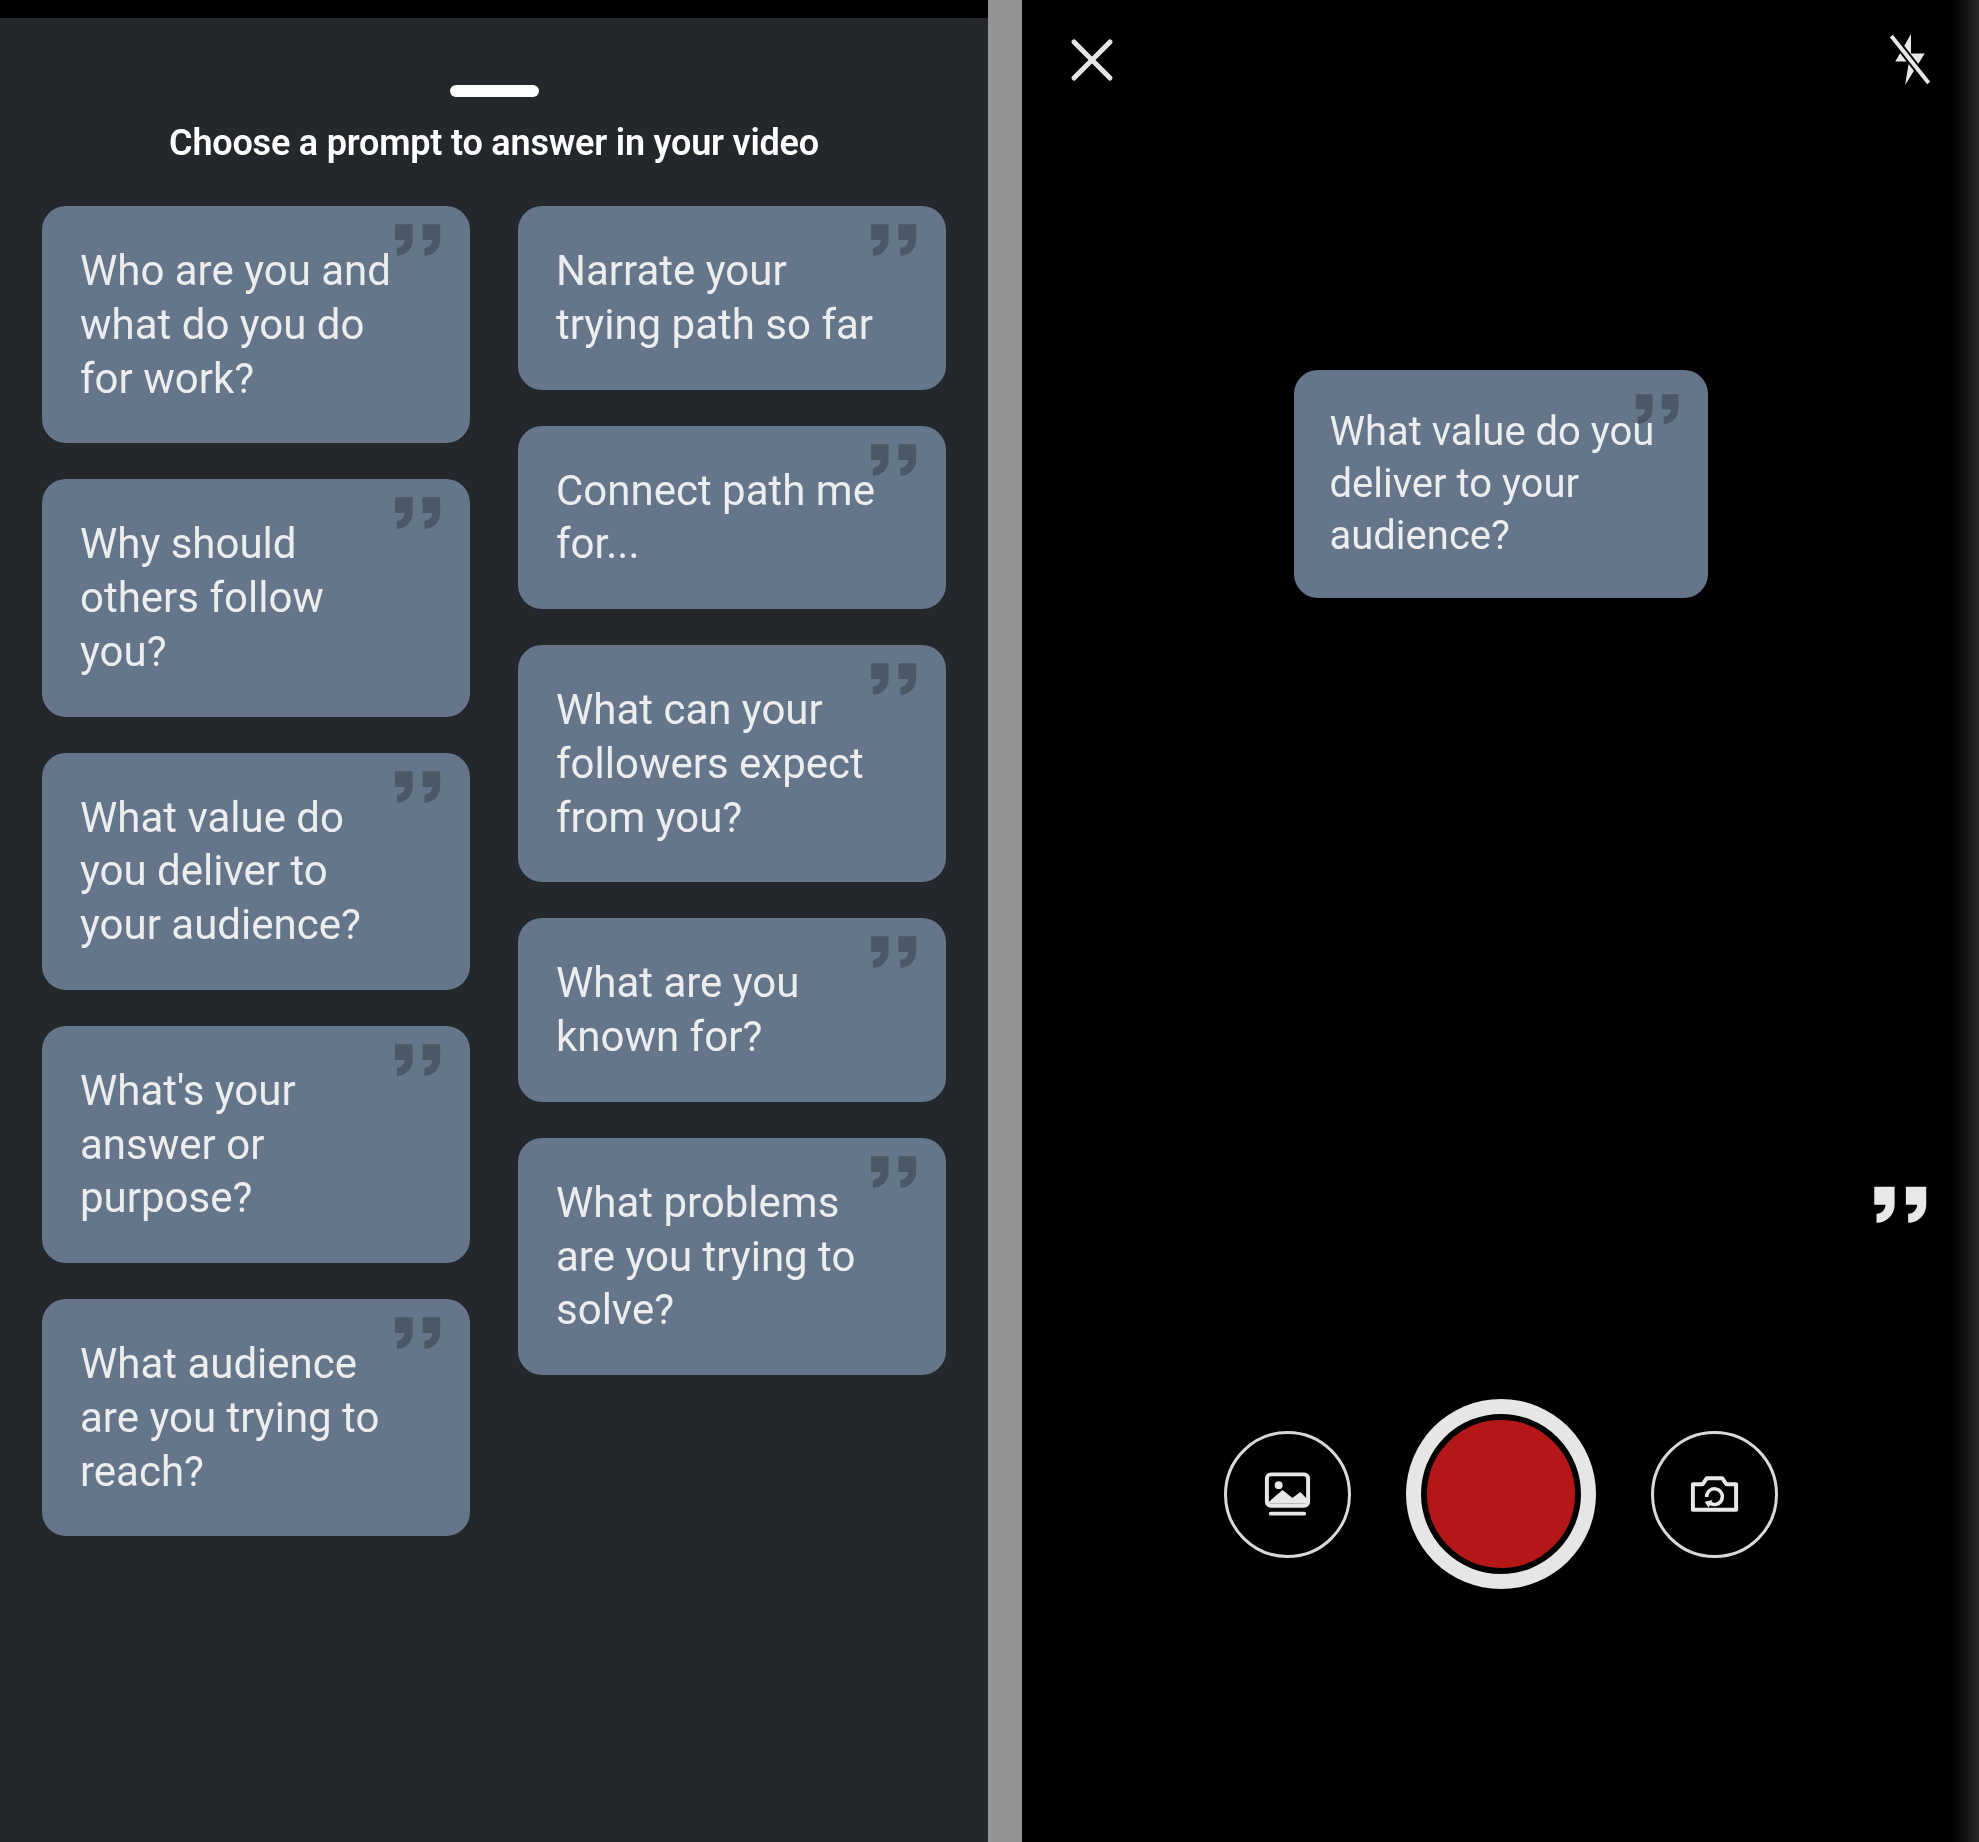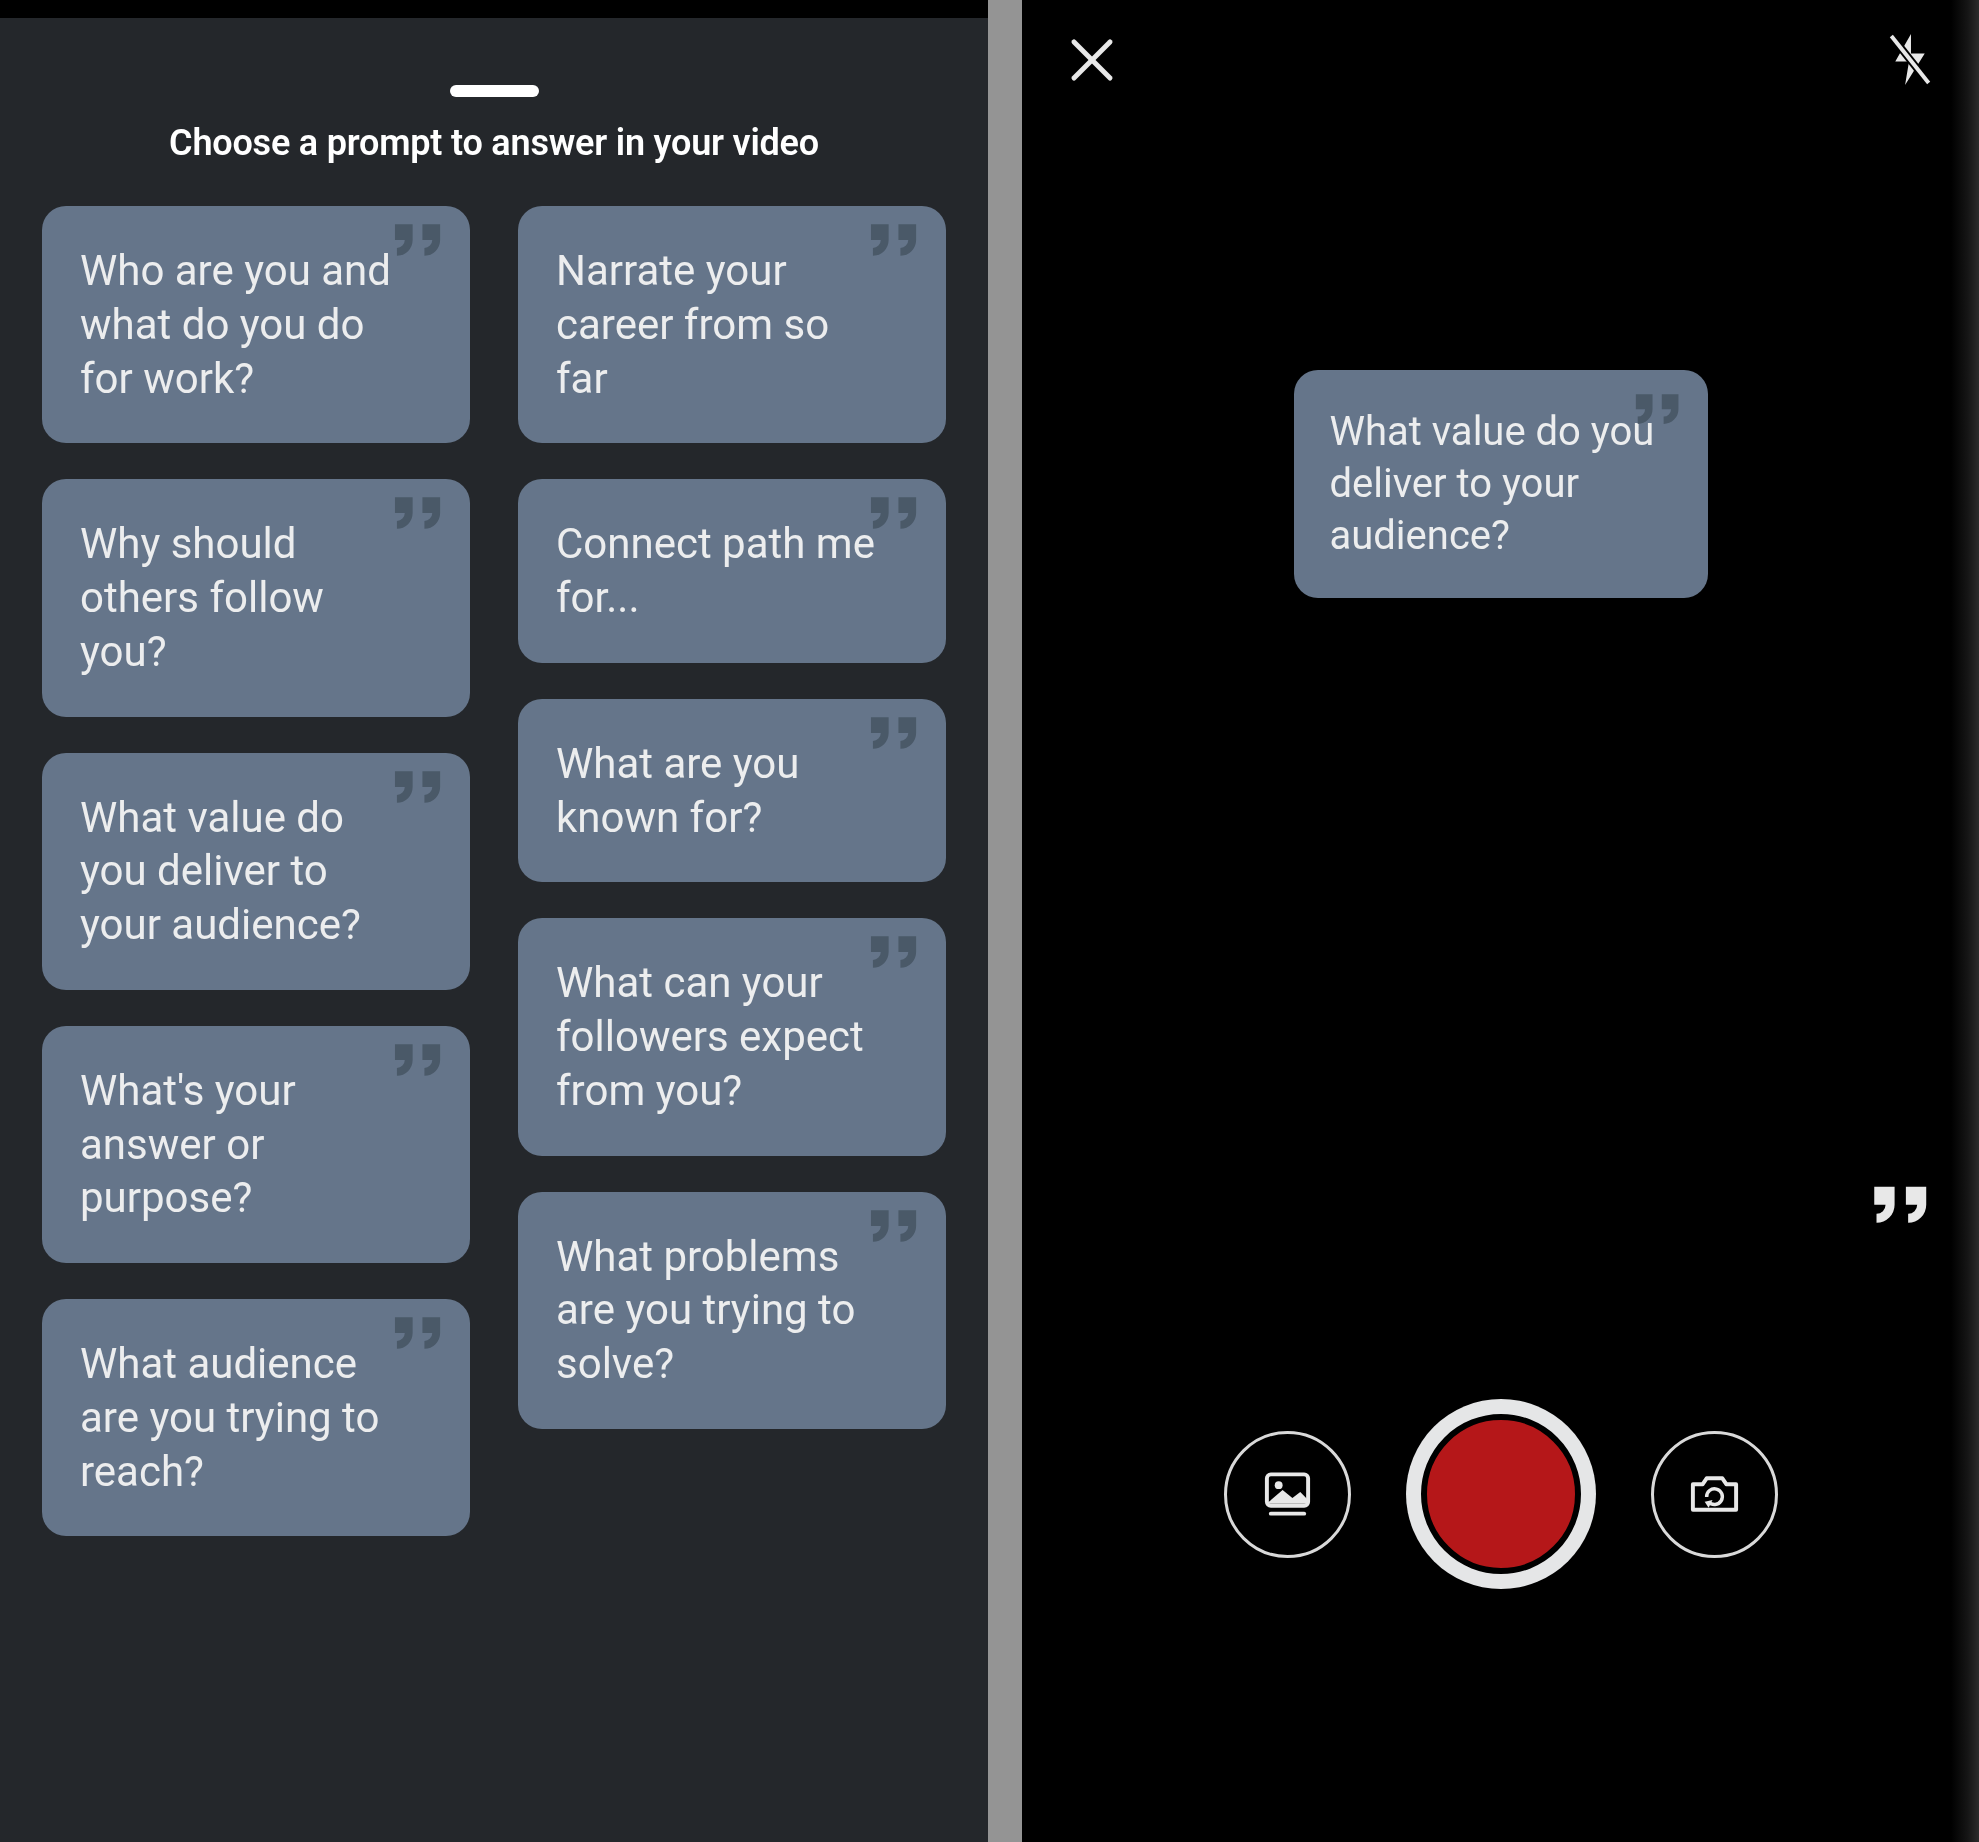--- a/index.html
+++ b/index.html
@@ -256,21 +256,21 @@
 
       <div class="card">
         <span class="quote-icon">
           <svg width="53" height="40" viewBox="0 0 54 40">
               <g fill="#4a5968">
                 <path d="M2 2 h18 v16 a16 16 0 0 1 -16 16 v-8 a8 8 0 0 0 8 -8 h-10 z"></path>
                 <path d="M30 2 h18 v16 a16 16 0 0 1 -16 16 v-8 a8 8 0 0 0 8 -8 h-10 z"></path>
               </g>
             </svg>
         </span>
-        <span>Narrate your career from so far</span>
+        <span>Narrate your trying path so far</span>
       </div>
 
       <div class="card">
         <span class="quote-icon">
           <svg width="53" height="40" viewBox="0 0 54 40">
               <g fill="#4a5968">
                 <path d="M2 2 h18 v16 a16 16 0 0 1 -16 16 v-8 a8 8 0 0 0 8 -8 h-10 z"></path>
                 <path d="M30 2 h18 v16 a16 16 0 0 1 -16 16 v-8 a8 8 0 0 0 8 -8 h-10 z"></path>
               </g>
             </svg>
@@ -280,33 +280,33 @@
 
       <div class="card">
         <span class="quote-icon">
           <svg width="53" height="40" viewBox="0 0 54 40">
               <g fill="#4a5968">
                 <path d="M2 2 h18 v16 a16 16 0 0 1 -16 16 v-8 a8 8 0 0 0 8 -8 h-10 z"></path>
                 <path d="M30 2 h18 v16 a16 16 0 0 1 -16 16 v-8 a8 8 0 0 0 8 -8 h-10 z"></path>
               </g>
             </svg>
         </span>
+        <span>What can your followers expect from you?</span>
+      </div>
+
+      <div class="card">
+        <span class="quote-icon">
+          <svg width="53" height="40" viewBox="0 0 54 40">
+              <g fill="#4a5968">
+                <path d="M2 2 h18 v16 a16 16 0 0 1 -16 16 v-8 a8 8 0 0 0 8 -8 h-10 z"></path>
+                <path d="M30 2 h18 v16 a16 16 0 0 1 -16 16 v-8 a8 8 0 0 0 8 -8 h-10 z"></path>
+              </g>
+            </svg>
+        </span>
         <span>What are you known for?</span>
-      </div>
-
-      <div class="card">
-        <span class="quote-icon">
-          <svg width="53" height="40" viewBox="0 0 54 40">
-              <g fill="#4a5968">
-                <path d="M2 2 h18 v16 a16 16 0 0 1 -16 16 v-8 a8 8 0 0 0 8 -8 h-10 z"></path>
-                <path d="M30 2 h18 v16 a16 16 0 0 1 -16 16 v-8 a8 8 0 0 0 8 -8 h-10 z"></path>
-              </g>
-            </svg>
-        </span>
-        <span>What can your followers expect from you?</span>
       </div>
 
       <div class="card">
         <span class="quote-icon">
           <svg width="53" height="40" viewBox="0 0 54 40">
               <g fill="#4a5968">
                 <path d="M2 2 h18 v16 a16 16 0 0 1 -16 16 v-8 a8 8 0 0 0 8 -8 h-10 z"></path>
                 <path d="M30 2 h18 v16 a16 16 0 0 1 -16 16 v-8 a8 8 0 0 0 8 -8 h-10 z"></path>
               </g>
             </svg>

